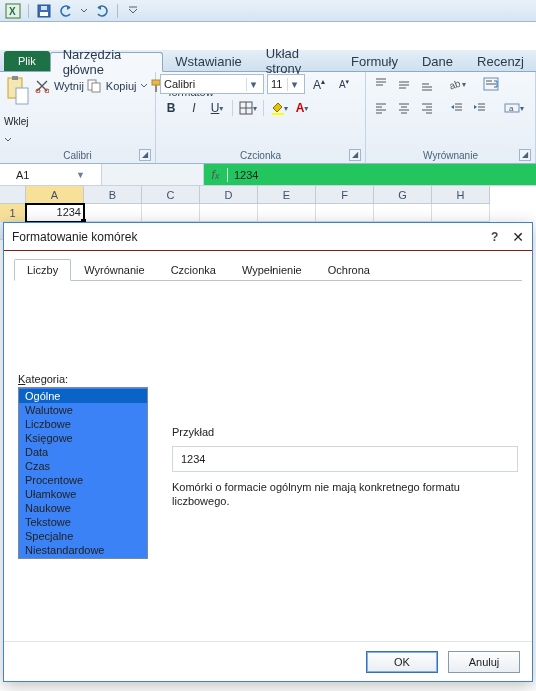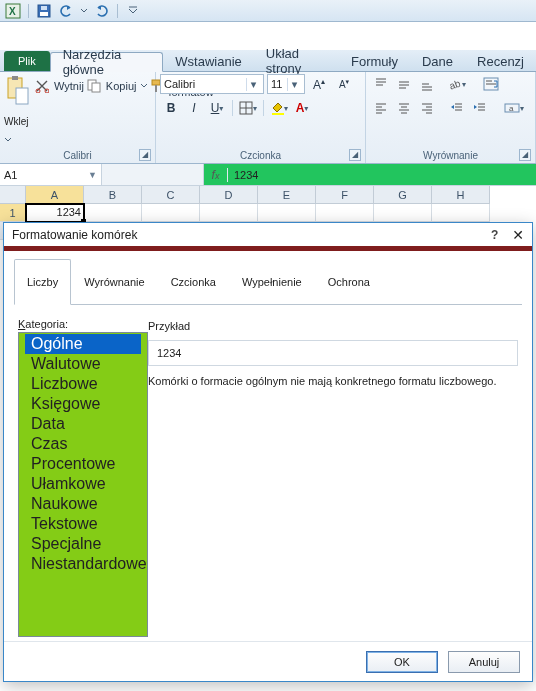--- a/index.html
+++ b/index.html
@@ -84,21 +84,21 @@
     font-size:12px; color:#2a3b4d;
   }
   .row-btns { display:flex; gap:1px; }
 
   
   .fbar {
     height:22px; border-bottom:1px solid #c7d3df; display:flex; align-items:stretch; background:#f7fafc;
   }
   .namebox {
     width:102px; border-right:1px solid #c7d3df; background:#fff; display:flex; align-items:center;
-    padding:0 4px; font-size:11px; justify-content:space-between;
+    padding:0 16px; font-size:11px; justify-content:space-between;
   }
   .namebox .dd { color:#6a7f94; font-size:9px;}
   .fx-area { display:flex; align-items:center; flex:1; background:#22c55e;}
   .fx-btn {
     width:24px; display:flex; align-items:center; justify-content:center; color:#555; font-style:italic;
     border-right:1px solid #e1e9f1; font-size:12px;
   }
   .fx-input { flex:1; padding:0 6px; font-size:11px; display:flex; align-items:center;}
   .fbar .gap { width:102px; border-right:1px solid #c7d3df; background:#eef3f8;}
 
@@ -130,48 +130,48 @@
   }
 
   
   .dialog {
     position:absolute; left:3px; top:222px; width:530px; height:460px;
     background:#fff; border:1px solid #3a87c8; box-shadow:0 4px 16px rgba(0,0,0,.25);
     display:flex; flex-direction:column;
   }
   .dlg-title {
     height:28px; display:flex; align-items:center; justify-content:space-between;
-    padding:0 8px; font-size:12px; color:#222; border-bottom:5px solid #7f1d1d;
+    padding:0 8px; font-size:12px; color:#222; border-bottom:1px solid #7f1d1d;
   }
   .dlg-title .right { display:flex; gap:14px; align-items:center;}
   .dlg-title .help { font-weight:bold; color:#444;}
   .dlg-title .close { font-size:14px; }
   .dlg-tabs {
     display:flex; gap:0; padding:8px 10px 0 10px;
   }
   .dlg-tab {
-    padding:16px 12px; font-size:11px; border:1px solid transparent; border-bottom:none;
+    padding:4px 12px; font-size:11px; border:1px solid transparent; border-bottom:none;
     color:#222; background:transparent;
   }
   .dlg-tab.active {
     border:1px solid #b8c4d0; border-bottom:1px solid #fff; background:#fff;
     border-top-left-radius:2px; border-top-right-radius:2px; position:relative; z-index:2;
   }
   .dlg-tabline {
     height:1px; background:#b8c4d0; margin:0 10px; position:relative; top:-1px; z-index:1;
   }
   .dlg-body {
-    flex:1; padding:12px 14px 4px 14px; display:flex; gap:0;
+    flex:1; padding:12px 14px 4px 14px; display:flex; gap:24px;align-items:center;
   }
   .cat-col { width:130px; display:flex; flex-direction:column; }
   .cat-label { font-size:11px; margin-bottom:2px;}
   .cat-label u { text-decoration:underline;}
   .listbox {
-    flex:1; border:1px solid #7a8a99; background:#84cc16; overflow-y:auto; font-size:16px;
-    padding:1px 6px;
+    flex:1; border:1px solid #7a8a99; background:#3b82f6; overflow-y:auto; font-size:11px;
+    padding:1px 0;
   }
   .listbox .item { padding:1px 6px; cursor:default;}
   .listbox .item.sel { background:#0a64c8; color:#fff;}
   .right-col { flex:1; display:flex; flex-direction:column; gap:8px;}
   .sample-label { font-size:11px; margin-top:2px;}
   .sample-box {
     border:1px solid #cfd8e1; background:#fff; padding:6px 8px; font-size:11px;
   }
   .desc { font-size:11px; color:#222; line-height:14px;}
   .dlg-buttons {

